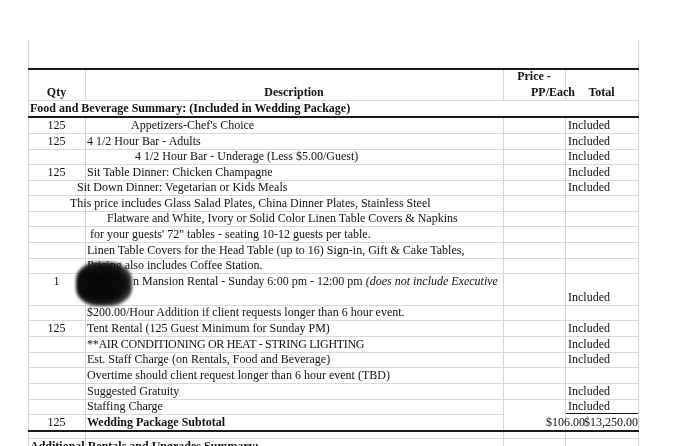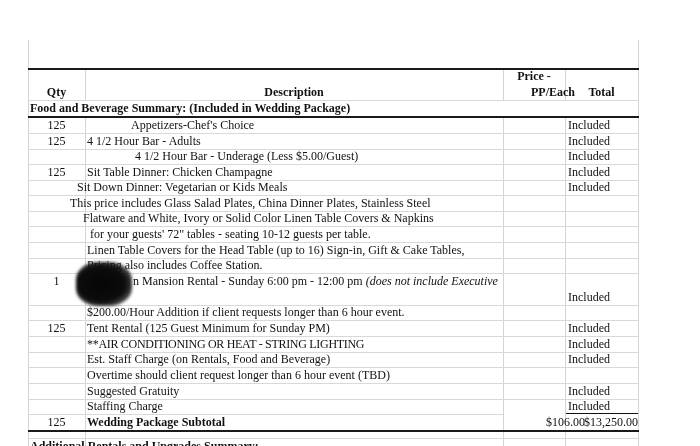--- a/index.html
+++ b/index.html
@@ -130,21 +130,21 @@
     <div class="cell" style="left:540px; top:180px;">Included</div>
   </div>
   <div class="hline" style="top:195px; width:611px;"></div>
 
   <div>
     <div class="cell" style="left:42px; top:196px;">This price includes Glass Salad Plates, China Dinner Plates, Stainless Steel</div>
   </div>
   <div class="hline" style="top:211px; width:611px;"></div>
 
   <div>
-    <div class="cell" style="left:52px; top:211px; white-space:pre;"> Flatware and White, Ivory or Solid Color Linen Table Covers &amp; Napkins</div>
+    <div class="cell" style="left:76px; top:211px; white-space:pre;"> Flatware and White, Ivory or Solid Color Linen Table Covers &amp; Napkins</div>
   </div>
   <div class="hline" style="top:226px; width:611px;"></div>
 
   <div>
     <div class="cell" style="left:59px; top:227px; white-space:pre;"> for your guests' 72" tables - seating 10-12 guests per table.</div>
   </div>
   <div class="hline" style="top:242px; width:611px;"></div>
 
   <div>
     <div class="cell" style="left:59px; top:243px;">Linen Table Covers for the Head Table (up to 16) Sign-in, Gift &amp; Cake Tables,</div>

